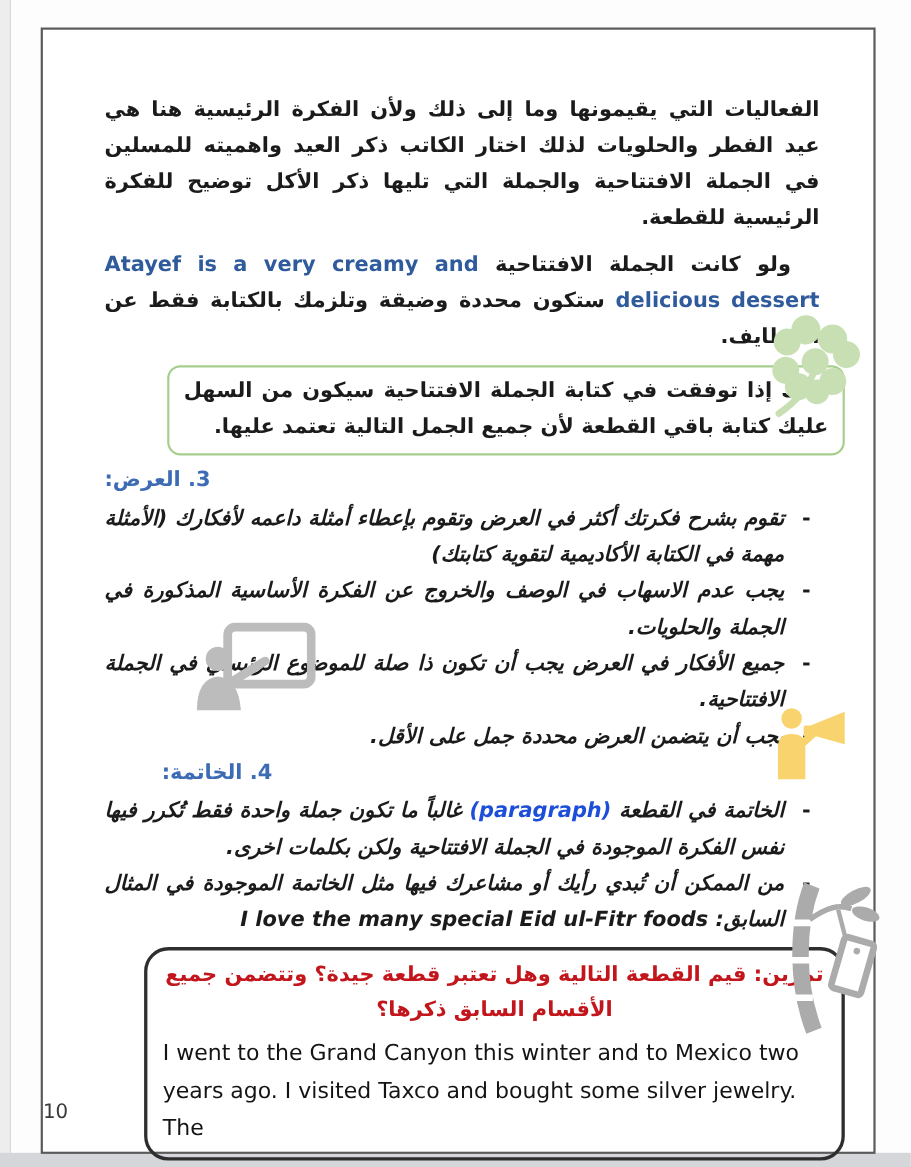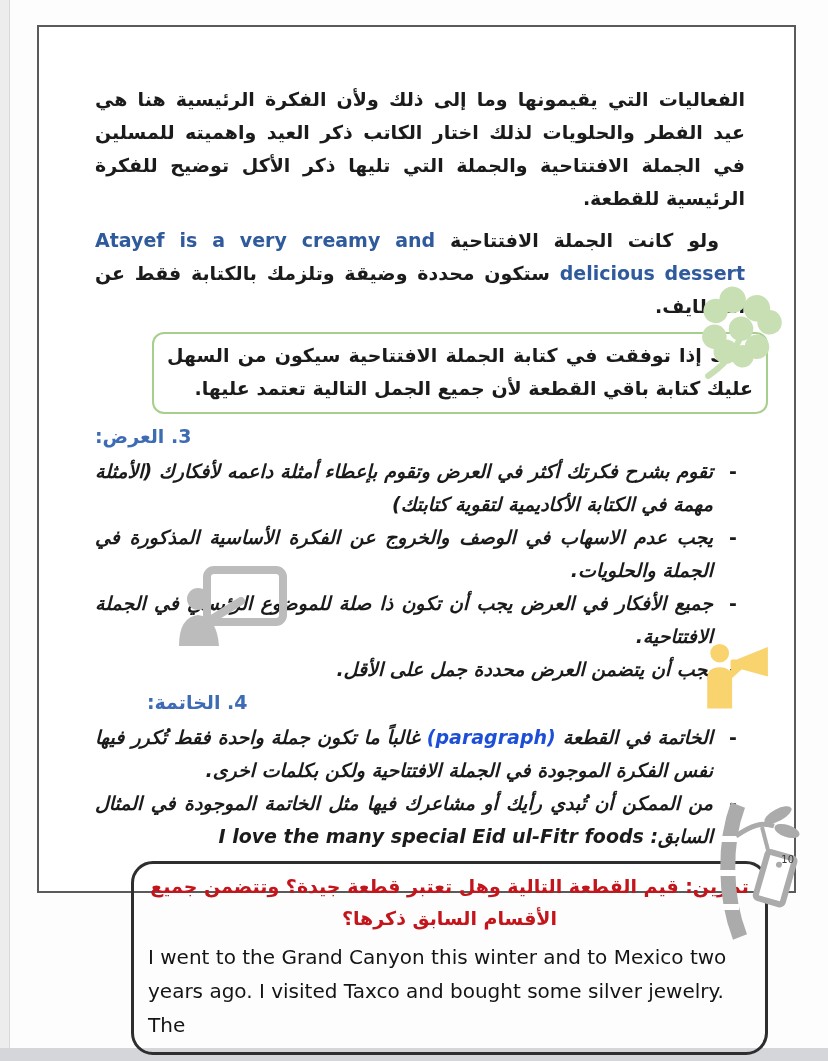--- a/index.html
+++ b/index.html
@@ -4,21 +4,21 @@
 <style>
   html,body{margin:0;padding:0;}
   body{
     width:828px;height:1061px;position:relative;overflow:hidden;
     background:#fdfdfd;
     font-family:"DejaVu Sans",sans-serif;
   }
   .left-strip{position:absolute;left:0;top:0;width:9px;height:1061px;background:#ededee;border-right:1px solid #d9d9d9;}
   .bottom-strip{position:absolute;left:0;bottom:0;width:828px;height:13px;background:#d4d6d9;}
   .page{
-    position:absolute;left:37px;top:25px;width:759px;height:868px;
+    position:absolute;left:37px;top:25px;width:759px;height:1024px;
     background:#ffffff;border:2px solid #5a5a5a;box-sizing:border-box;
   }
   .content{
     position:absolute;top:56px;right:49px;left:56px;
     direction:rtl;text-align:justify;
     color:#1b1b1b;font-size:19px;line-height:33px;font-weight:bold;
   }
   .para{margin:0 0 9px 0;}
   .para2{text-indent:26px;}
   .en-blue{color:#2f5b9d;}
@@ -39,22 +39,22 @@
     border:3px solid #2e2e2e;border-radius:22px;
     margin:8px -23px 0 36px;
     padding:6px 14px 10px 14px;
   }
   .exercise-title{color:#c3161c;text-align:center;line-height:32px;}
   .exercise-body{
     direction:ltr;text-align:left;font-weight:normal;color:#141414;
     font-size:20px;line-height:34px;margin-top:6px;
   }
   .page-number{
-    position:absolute;left:0;right:0;bottom:26px;text-align:right;
-    font-size:10px;color:#3a3a3a;font-weight:normal;
+    position:absolute;left:0;right:0;bottom:26px;text-align:left;
+    font-size:18px;color:#3a3a3a;font-weight:normal;
   }
   
   .icon{position:absolute;}
   .icon-clover{left:651px;top:256px;width:102px;height:102px;color:#c8dfb3;}
   .icon-presenter{left:136px;top:539px;width:112px;height:80px;color:#bcbcbc;}
   .icon-megaphone{left:662px;top:612px;width:70px;height:72px;color:#f8d36e;}
   .icon-bamboo{left:673px;top:773px;width:88px;height:142px;color:#ababab;}
   svg{display:block;width:100%;height:100%;}
 </style>
 </head>

